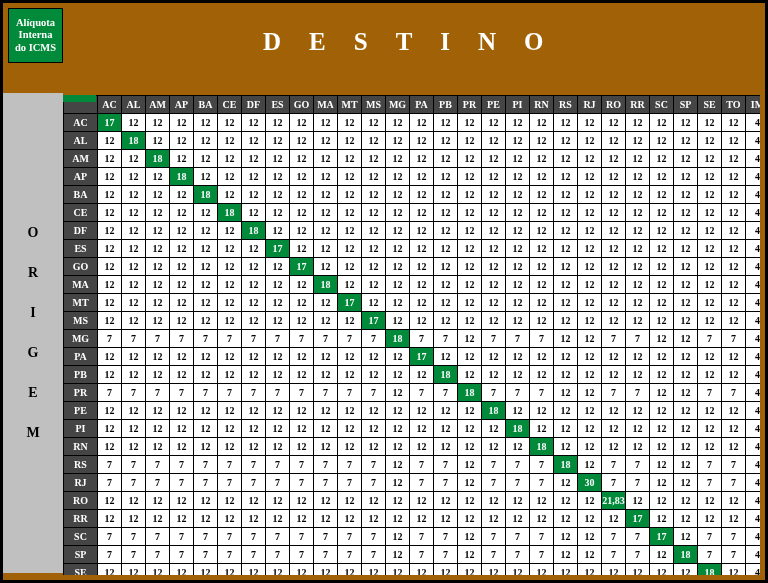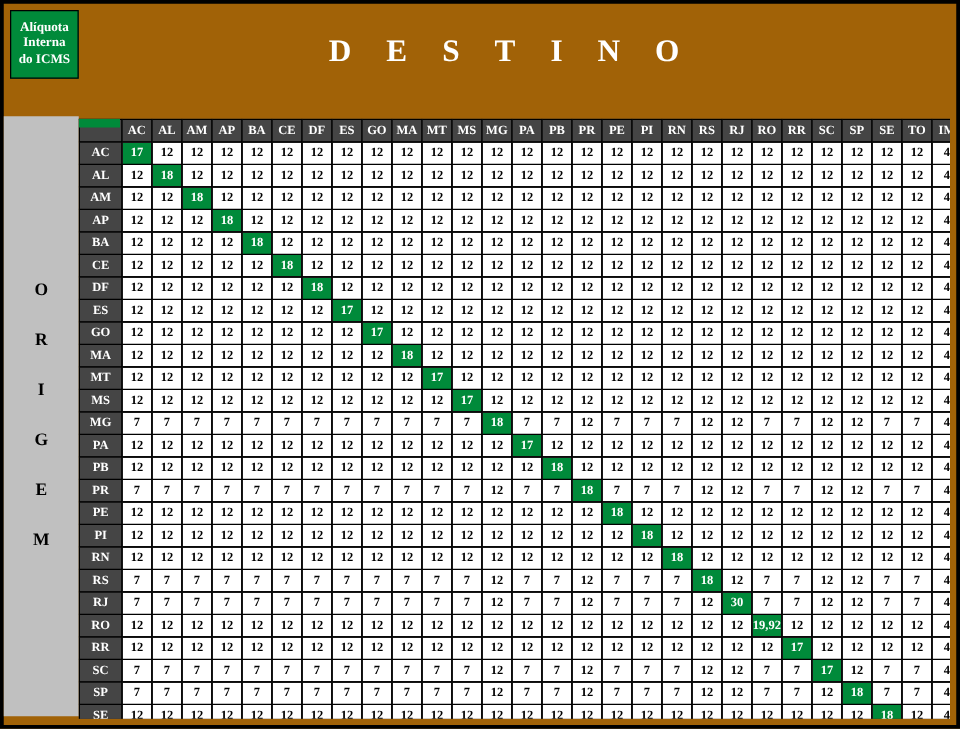--- a/index.html
+++ b/index.html
@@ -851,21 +851,21 @@
             <td class="cell">12</td>
             <td class="cell">12</td>
             <td class="cell">12</td>
             <td class="cell">12</td>
             <td class="cell">12</td>
             <td class="cell">12</td>
             <td class="cell">12</td>
             <td class="cell">12</td>
             <td class="cell">12</td>
             <td class="cell">12</td>
-            <td class="diag">19,92</td>
+            <td class="diag">21,83</td>
             <td class="cell">12</td>
             <td class="cell">12</td>
             <td class="cell">12</td>
             <td class="cell">12</td>
             <td class="cell">12</td>
             <td class="cell">4</td>
           </tr>
           <tr>
             <td class="row-head">RR</td>
             <td class="cell">12</td>

